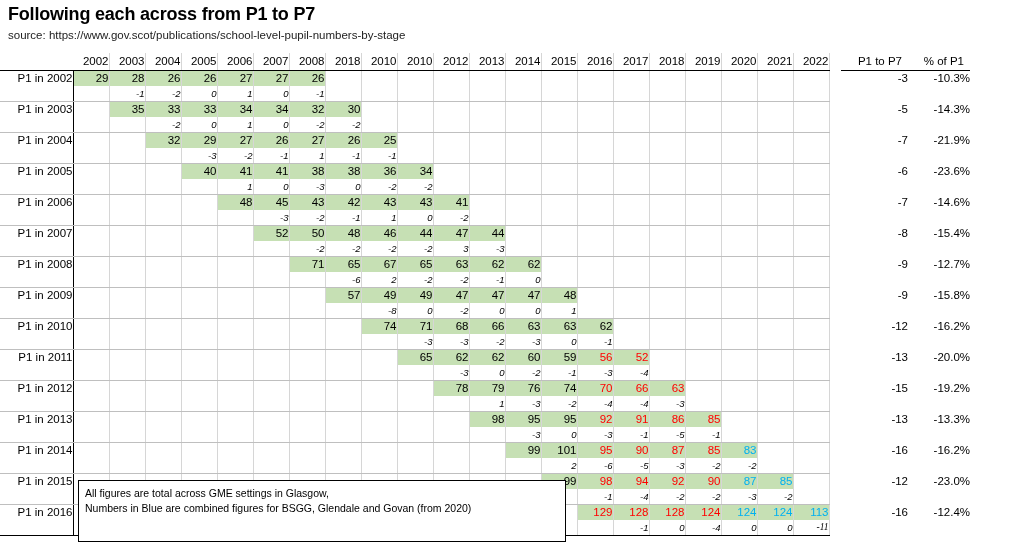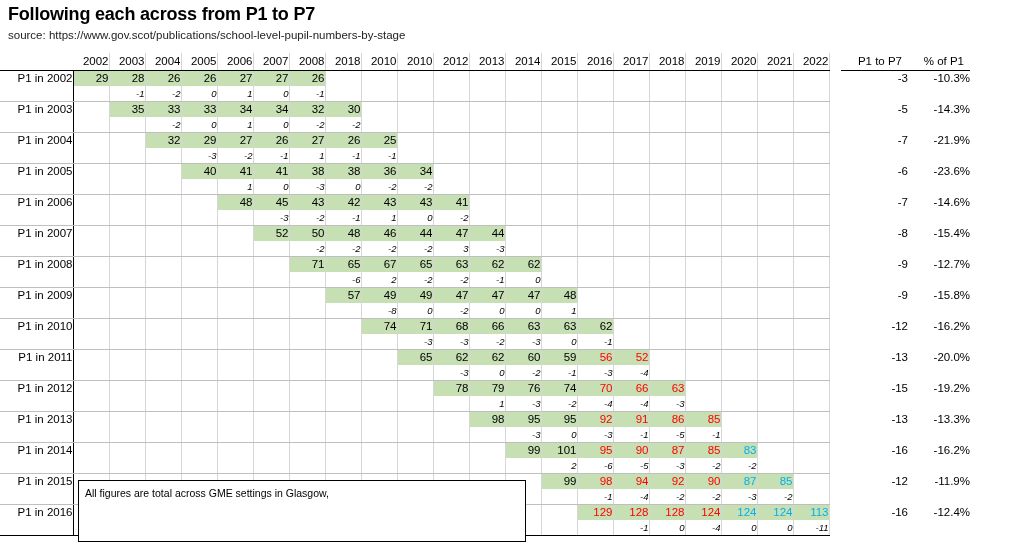--- a/index.html
+++ b/index.html
@@ -75,21 +75,21 @@
     border:none;
   }
   .gapc{border:none;background:#fff;}
   .outer-left{border-left:1px solid #000;}
   .outer-right{border-right:1px solid #000;}
   .rowsep td.cell, .rowsep td.rowlabel{border-bottom:1px solid #bfbfbf;}
 
   .note{
     position:absolute;
     left:78px;top:480px;
-    width:448px;height:62px;
+    width:488px;height:62px;
     background:#ffffff;
     border:1px solid #000;
     font-size:10.5px;
     padding:5px 6px;
     box-sizing:border-box;
     line-height:1.45;
   }
 </style>
 </head>
 <body>
@@ -876,21 +876,21 @@
           <td class="cell filled">99</td>
           <td class="cell filled red">98</td>
           <td class="cell filled red">94</td>
           <td class="cell filled red">92</td>
           <td class="cell filled red">90</td>
           <td class="cell filled blue">87</td>
           <td class="cell filled blue">85</td>
           <td class="cell outer-right"></td>
           <td class="gapc"></td>
           <td class="tot">-12</td>
-          <td class="pct">-11.9%</td>
+          <td class="pct">-23.0%</td>
         </tr>
         <tr class="diff-row rowsep">
           <td class="rowlabel rowsep-cell"></td>
           <td class="cell outer-left"><i style="font-style:italic"></i></td>
           <td class="cell"><i style="font-style:italic"></i></td>
           <td class="cell"><i style="font-style:italic"></i></td>
           <td class="cell"><i style="font-style:italic"></i></td>
           <td class="cell"><i style="font-style:italic"></i></td>
           <td class="cell"><i style="font-style:italic"></i></td>
           <td class="cell"><i style="font-style:italic"></i></td>
@@ -954,24 +954,25 @@
           <td class="cell" style="border-bottom: 1px solid rgb(0, 0, 0);"><i style="font-style:italic"></i></td>
           <td class="cell" style="border-bottom: 1px solid rgb(0, 0, 0);"><i style="font-style:italic"></i></td>
           <td class="cell" style="border-bottom: 1px solid rgb(0, 0, 0);"><i style="font-style:italic"></i></td>
           <td class="cell" style="border-bottom: 1px solid rgb(0, 0, 0);"><i style="font-style:italic"></i></td>
           <td class="cell" style="border-bottom: 1px solid rgb(0, 0, 0);"><i style="font-style:italic"></i></td>
           <td class="cell" style="border-bottom: 1px solid rgb(0, 0, 0);"><i style="font-style:italic">-1</i></td>
           <td class="cell" style="border-bottom: 1px solid rgb(0, 0, 0);"><i style="font-style:italic">0</i></td>
           <td class="cell" style="border-bottom: 1px solid rgb(0, 0, 0);"><i style="font-style:italic">-4</i></td>
           <td class="cell" style="border-bottom: 1px solid rgb(0, 0, 0);"><i style="font-style:italic">0</i></td>
           <td class="cell" style="border-bottom: 1px solid rgb(0, 0, 0);"><i style="font-style:italic">0</i></td>
-          <td class="cell outer-right" style="border-bottom: 1px solid rgb(0, 0, 0);"><i style="font-style:italic">-11</i></td>
+          <td class="cell outer-right" style="border-bottom: 1px solid rgb(0, 0, 0); font-family: Liberation Serif, serif;"><i style="font-style:italic">-11</i></td>
           <td class="gapc"></td>
           <td class="tot"></td>
           <td class="pct"></td>
         </tr>
       </tbody>
   </table>
 </div>
 
 <div class="note">
   <div>All figures are total across GME settings in Glasgow,</div>
+  <div>Numbers in Blue are combined figures for BSGG, Glendale and Govan (from 2020)</div>
 </div>
 
 </body></html>

